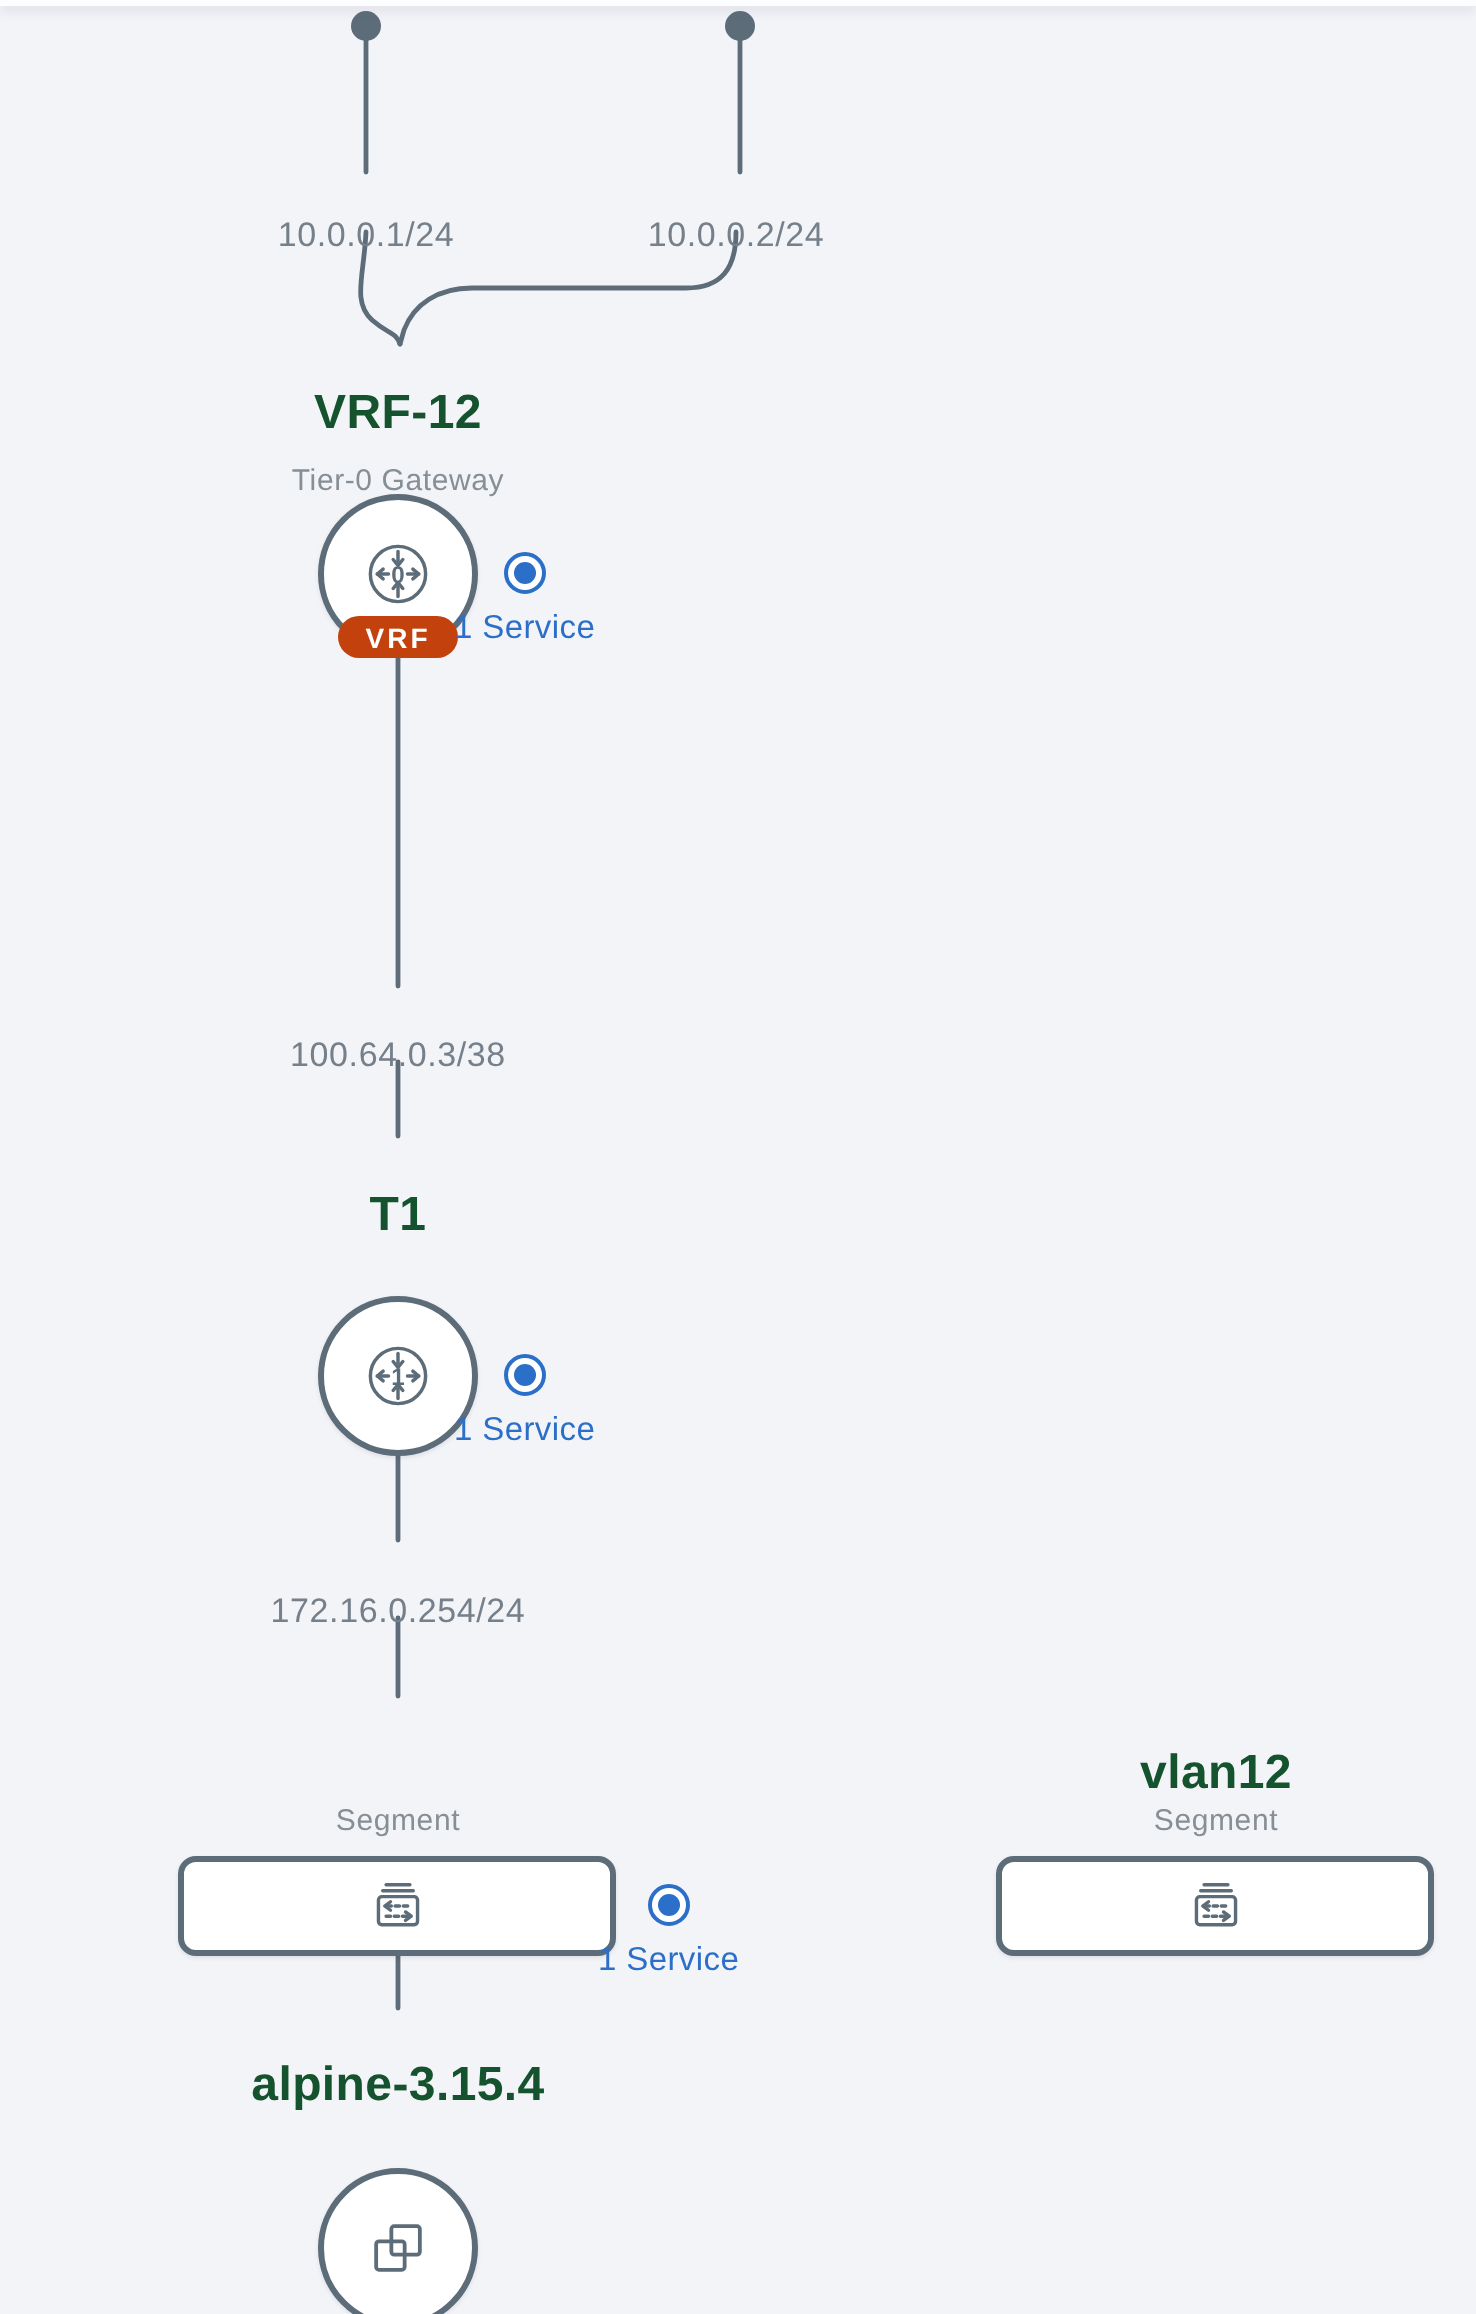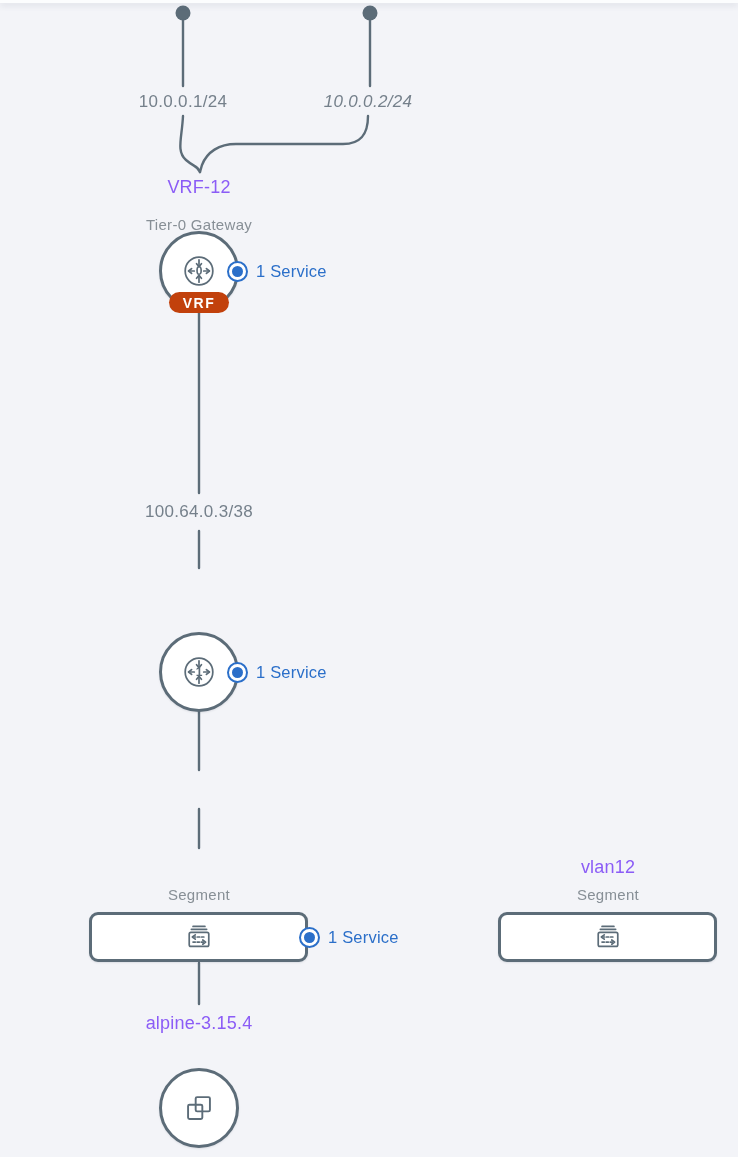--- a/index.html
+++ b/index.html
@@ -15,28 +15,28 @@
   }
   .top-edge{
     position:absolute;top:0;left:0;right:0;height:3px;
     background:#fcfdfe;
     box-shadow:0 2px 6px rgba(90,100,120,0.20);
   }
   svg.wires{position:absolute;top:0;left:0;}
   .wire{stroke:#5c6c78;stroke-width:2.4;fill:none;stroke-linecap:round;}
   .dot{fill:#5c6c78;}
 
-  .abs{position:absolute;}
+  .abs{position:absolute;margin-top:16px;}
   .uplink-label,.link-label{
     width:220px;text-align:center;
     font-size:17px;color:#75808b;letter-spacing:0.3px;
   }
   .node-title{
     width:260px;text-align:center;
-    font-size:18px;font-weight:400;color:#8b5cf6;letter-spacing:0.2px;
+    font-size:24px;font-weight:700;color:#14532d;letter-spacing:0.2px;
   }
   .node-subtitle{
     width:260px;text-align:center;
     font-size:15px;color:#878f96;letter-spacing:0.3px;
   }
   .gw-circle{
     width:74px;height:74px;border-radius:50%;
     background:#ffffff;border:3px solid #5c6c78;
     display:flex;align-items:center;justify-content:center;
     box-shadow:0 1px 2px rgba(40,50,70,0.10);
@@ -51,20 +51,21 @@
   }
   .vrf-pill{
     width:60px;height:21px;border-radius:11px;
     background:#c2410c;color:#ffffff;
     font-size:14px;font-weight:700;letter-spacing:1.5px;
     display:flex;align-items:center;justify-content:center;
   }
   .svc-row{
     display:flex;align-items:center;gap:8px;height:22px;
     cursor:pointer;
+    flex-direction:column;
   }
   .svc-dot{
     width:17px;height:17px;border-radius:50%;
     border:2px solid #2b6fc9;background:#ffffff;
     display:flex;align-items:center;justify-content:center;
     flex:0 0 auto;
   }
   .svc-dot-inner{
     width:11px;height:11px;border-radius:50%;background:#2b6fc9;
   }
@@ -92,21 +93,21 @@
     <line class="wire" x1="199" y1="313" x2="199" y2="493"></line>
     <line class="wire" x1="199" y1="531" x2="199" y2="568"></line>
     <line class="wire" x1="199" y1="712" x2="199" y2="770"></line>
     <line class="wire" x1="199" y1="809" x2="199" y2="848"></line>
     <line class="wire" x1="199" y1="963" x2="199" y2="1004"></line>
   </svg>
 
   <div class="top-edge"></div>
 
   <div class="abs uplink-label" style="left:73px;top:92px;">10.0.0.1/24</div>
-  <div class="abs uplink-label" style="left:258px;top:92px;font-style:italic;">10.0.0.2/24</div>
+  <div class="abs uplink-label" style="left:258px;top:92px;">10.0.0.2/24</div>
 
   <div class="abs node-title" style="left:69px;top:177px;">VRF-12</div>
   <div class="abs node-subtitle" style="left:69px;top:216px;">Tier-0 Gateway</div>
   <div class="abs gw-circle" style="left:159px;top:231px;">
     <svg width="38" height="38" viewBox="0 0 44 44">
       <circle class="icon-stroke" cx="22" cy="22" r="16" stroke-width="2.3"></circle>
       <line class="icon-stroke" x1="22" y1="9" x2="22" y2="14.5"></line>
       <path class="icon-stroke" d="M19.2,13.6 L22,17 L24.8,13.6"></path>
       <line class="icon-stroke" x1="22" y1="35" x2="22" y2="29.5"></line>
       <path class="icon-stroke" d="M19.2,30.4 L22,27 L24.8,30.4"></path>
@@ -120,20 +121,21 @@
   <div class="abs vrf-pill" style="left:169px;top:292px;">VRF</div>
   <div class="abs svc-row" style="left:227px;top:260px;">
     <span class="svc-dot">
         <span class="svc-dot-inner"></span>
       </span>
     <span class="svc-label">1 Service</span>
   </div>
 
   <div class="abs link-label" style="left:89px;top:502px;">100.64.0.3/38</div>
 
+  <div class="abs node-title" style="left:69px;top:578px;">T1</div>
   <div class="abs gw-circle" style="left:159px;top:632px;">
     <svg width="38" height="38" viewBox="0 0 44 44">
       <circle class="icon-stroke" cx="22" cy="22" r="16" stroke-width="2.3"></circle>
       <line class="icon-stroke" x1="22" y1="9" x2="22" y2="14.5"></line>
       <path class="icon-stroke" d="M19.2,13.6 L22,17 L24.8,13.6"></path>
       <line class="icon-stroke" x1="22" y1="35" x2="22" y2="29.5"></line>
       <path class="icon-stroke" d="M19.2,30.4 L22,27 L24.8,30.4"></path>
       <line class="icon-stroke" x1="16.5" y1="22" x2="10" y2="22"></line>
       <path class="icon-stroke" d="M13.4,19.2 L10,22 L13.4,24.8"></path>
       <line class="icon-stroke" x1="27.5" y1="22" x2="34" y2="22"></line>
@@ -141,20 +143,21 @@
       <text class="icon-digit" x="22" y="27" text-anchor="middle">1</text>
     </svg>
   </div>
   <div class="abs svc-row" style="left:227px;top:661px;">
     <span class="svc-dot">
         <span class="svc-dot-inner"></span>
       </span>
     <span class="svc-label">1 Service</span>
   </div>
 
+  <div class="abs link-label" style="left:89px;top:780px;">172.16.0.254/24</div>
 
   <div class="abs node-subtitle" style="left:69px;top:886px;">Segment</div>
   <div class="abs seg-rect" style="left:89px;top:912px;">
     <svg width="34" height="34" viewBox="0 0 40 40">
       <line class="icon-stroke" x1="13" y1="7.5" x2="27" y2="7.5"></line>
       <line class="icon-stroke" x1="11" y1="11" x2="29" y2="11"></line>
       <rect class="icon-stroke" x="8.5" y="14.5" width="23" height="16.5" rx="2"></rect>
       <path class="icon-stroke" d="M15.6,17.5 L12.2,20 L15.6,22.5"></path>
       <line class="icon-stroke" x1="13.5" y1="20" x2="27" y2="20" stroke-dasharray="2.6 2.2"></line>
       <path class="icon-stroke" d="M24.4,23.5 L27.8,26 L24.4,28.5"></path>

